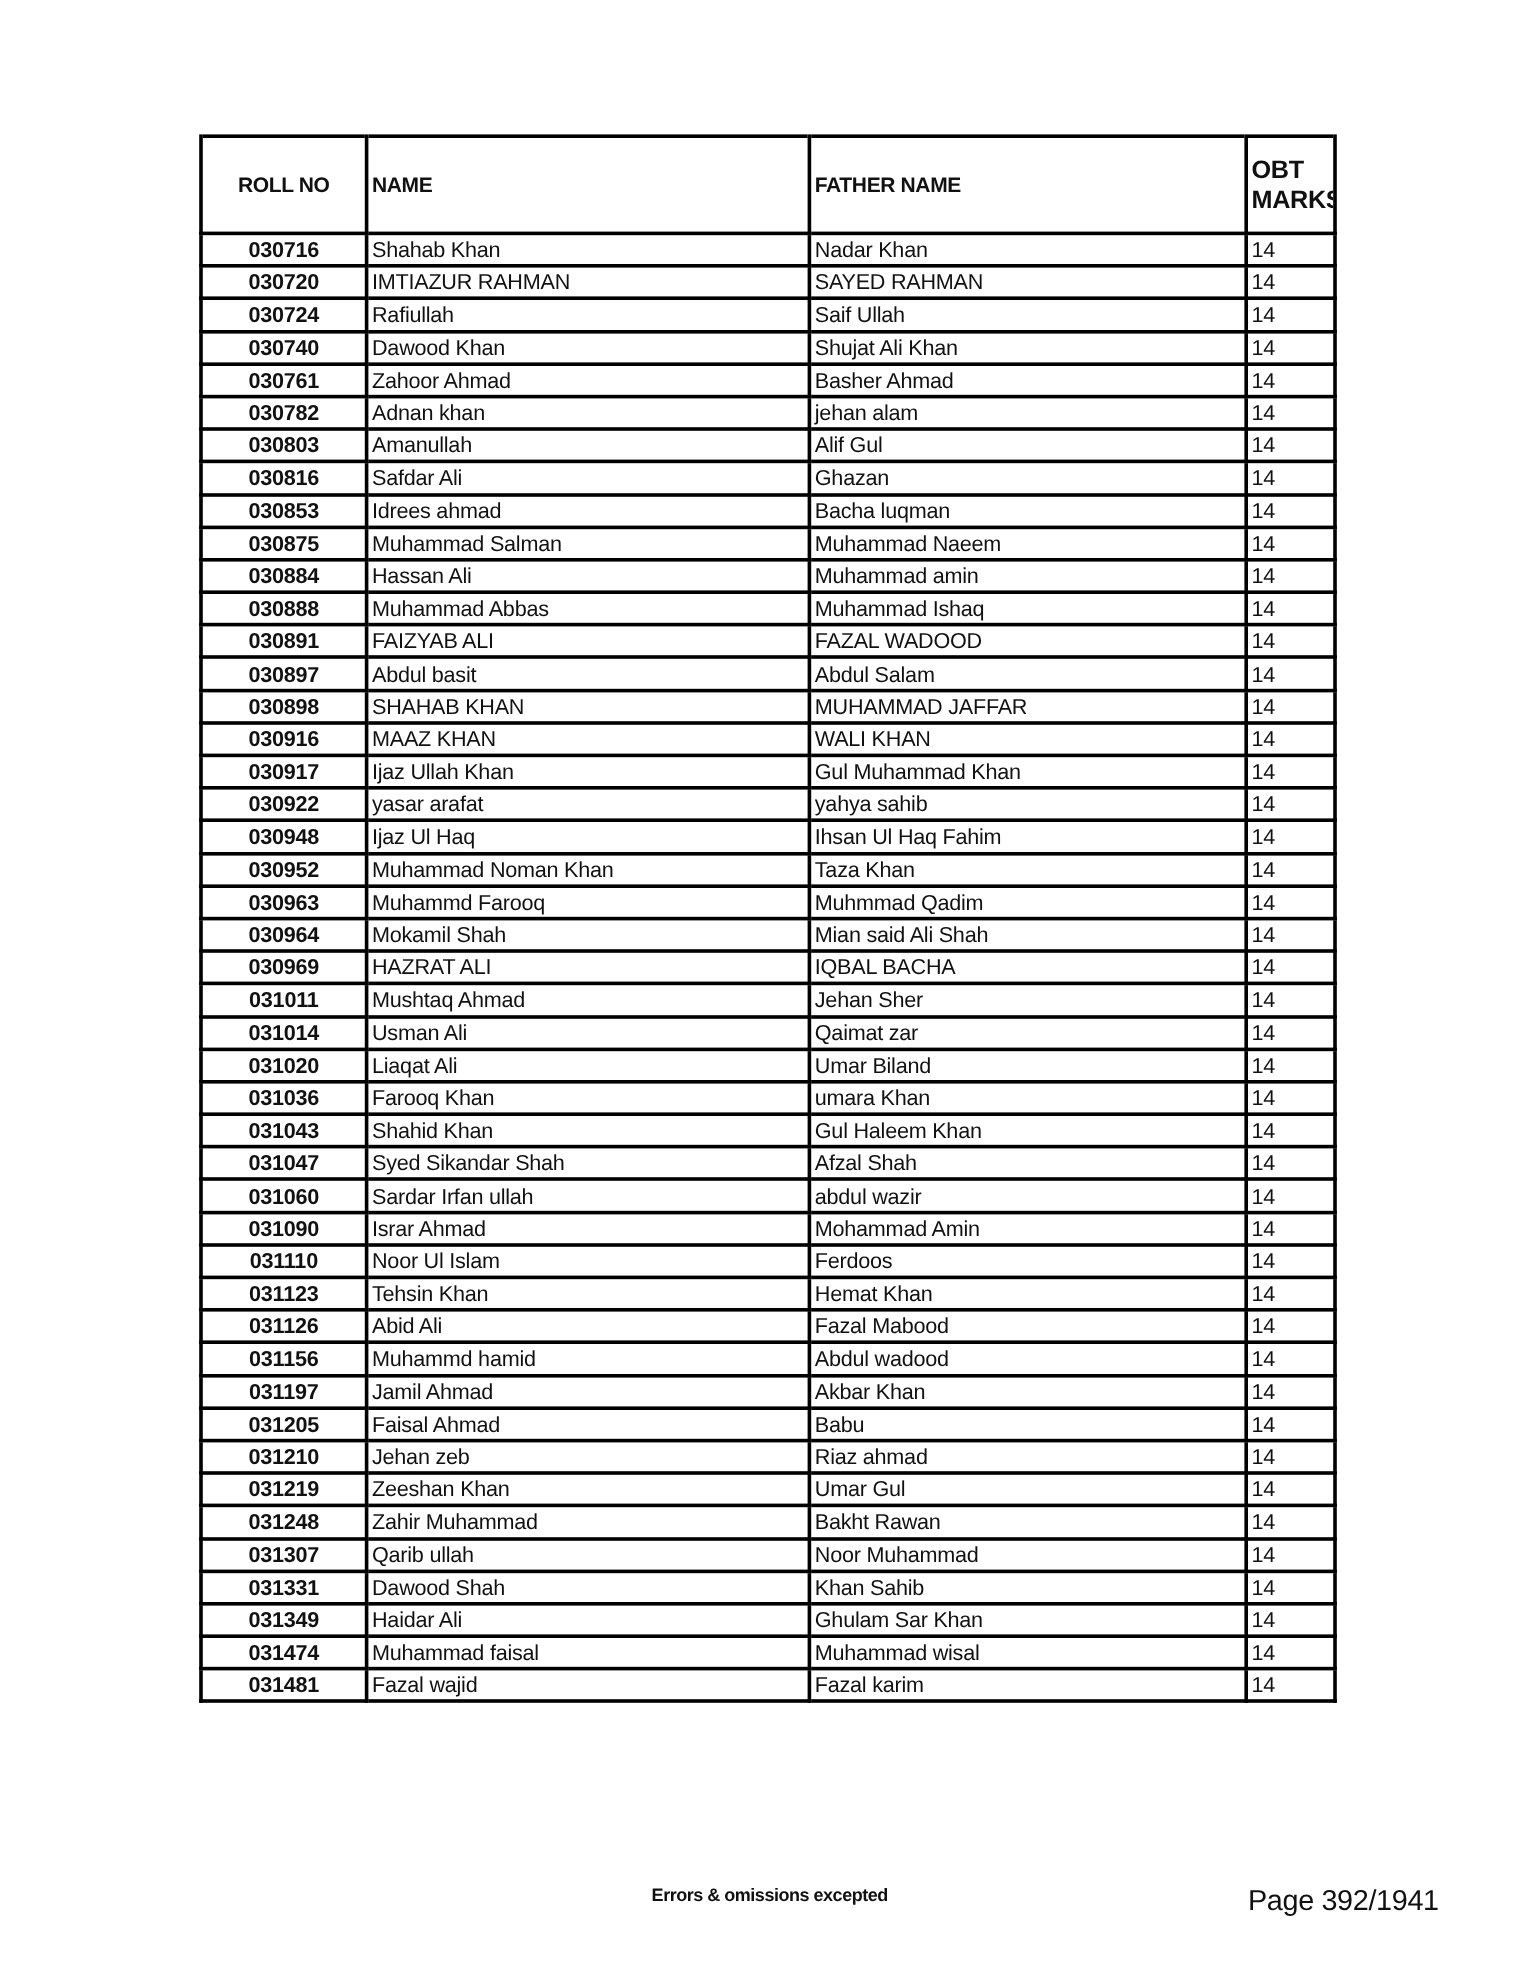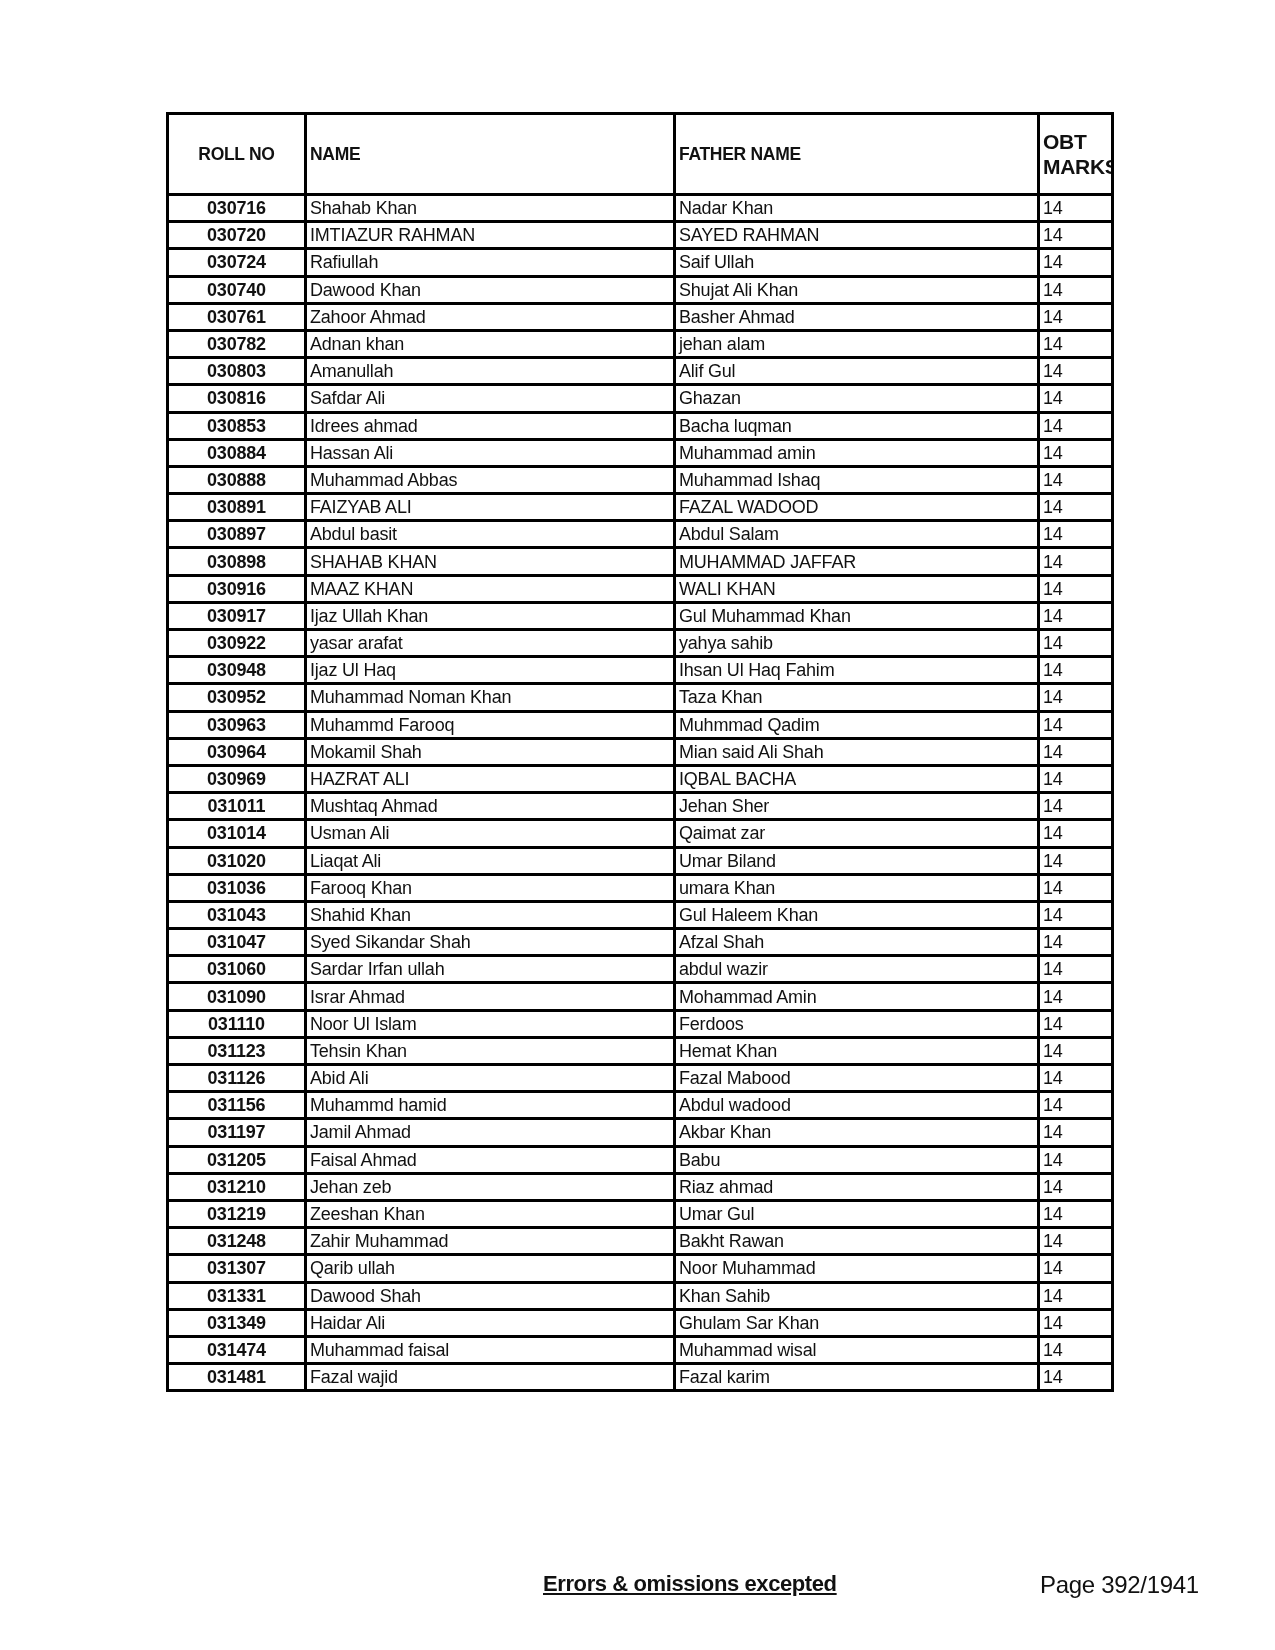--- a/index.html
+++ b/index.html
@@ -25,21 +25,21 @@
     table.results th.roll { text-align: center; }
     table.results th.marks { text-align: left; font-size: 21px; line-height: 25px; }
     table.results td {
       height: 24.2px; font-size: 18px; line-height: 24px;
       border-bottom: 3px solid #000; letter-spacing: -0.2px;
     }
     table.results td.roll { text-align: center; font-weight: bold; }
     table.results td.marks { text-align: left; }
     .footer-note {
       position: absolute; left: 543px; top: 1571px;
-      font-size: 22px; font-weight: bold; letter-spacing: -0.4px; text-decoration: underline;
+      font-size: 15px; font-weight: bold; letter-spacing: -0.4px;
     }
     .page-num {
       position: absolute; left: 1040px; top: 1571px;
       font-size: 24px; letter-spacing: -0.3px;
     }
   </style>
 </head>
 <body>
 
 <table class="results">
@@ -106,20 +106,26 @@
         <td>Ghazan</td>
         <td class="marks">14</td>
       </tr>
       <tr>
         <td class="roll">030853</td>
         <td>Idrees ahmad</td>
         <td>Bacha luqman</td>
         <td class="marks">14</td>
       </tr>
       <tr>
+        <td class="roll">030875</td>
+        <td>Muhammad Salman</td>
+        <td>Muhammad Naeem</td>
+        <td class="marks">14</td>
+      </tr>
+      <tr>
         <td class="roll">030884</td>
         <td>Hassan Ali</td>
         <td>Muhammad amin</td>
         <td class="marks">14</td>
       </tr>
       <tr>
         <td class="roll">030888</td>
         <td>Muhammad Abbas</td>
         <td>Muhammad Ishaq</td>
         <td class="marks">14</td>

